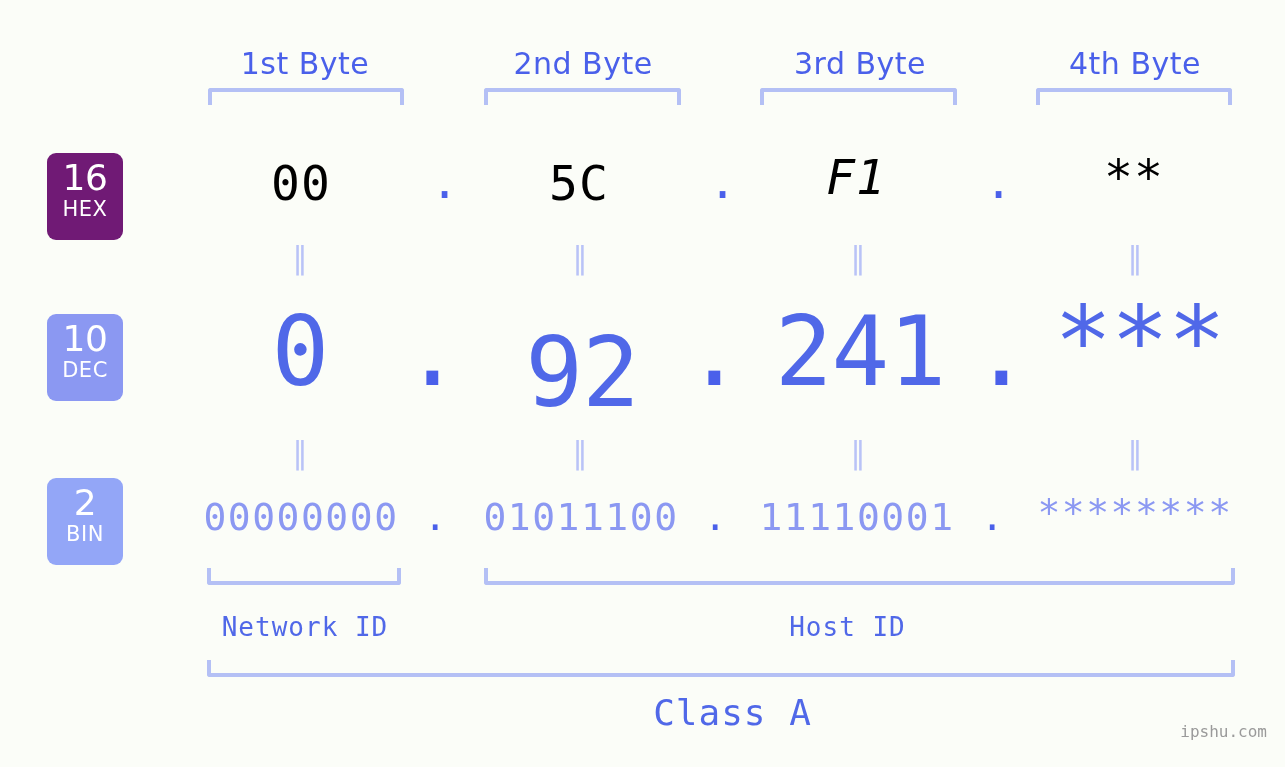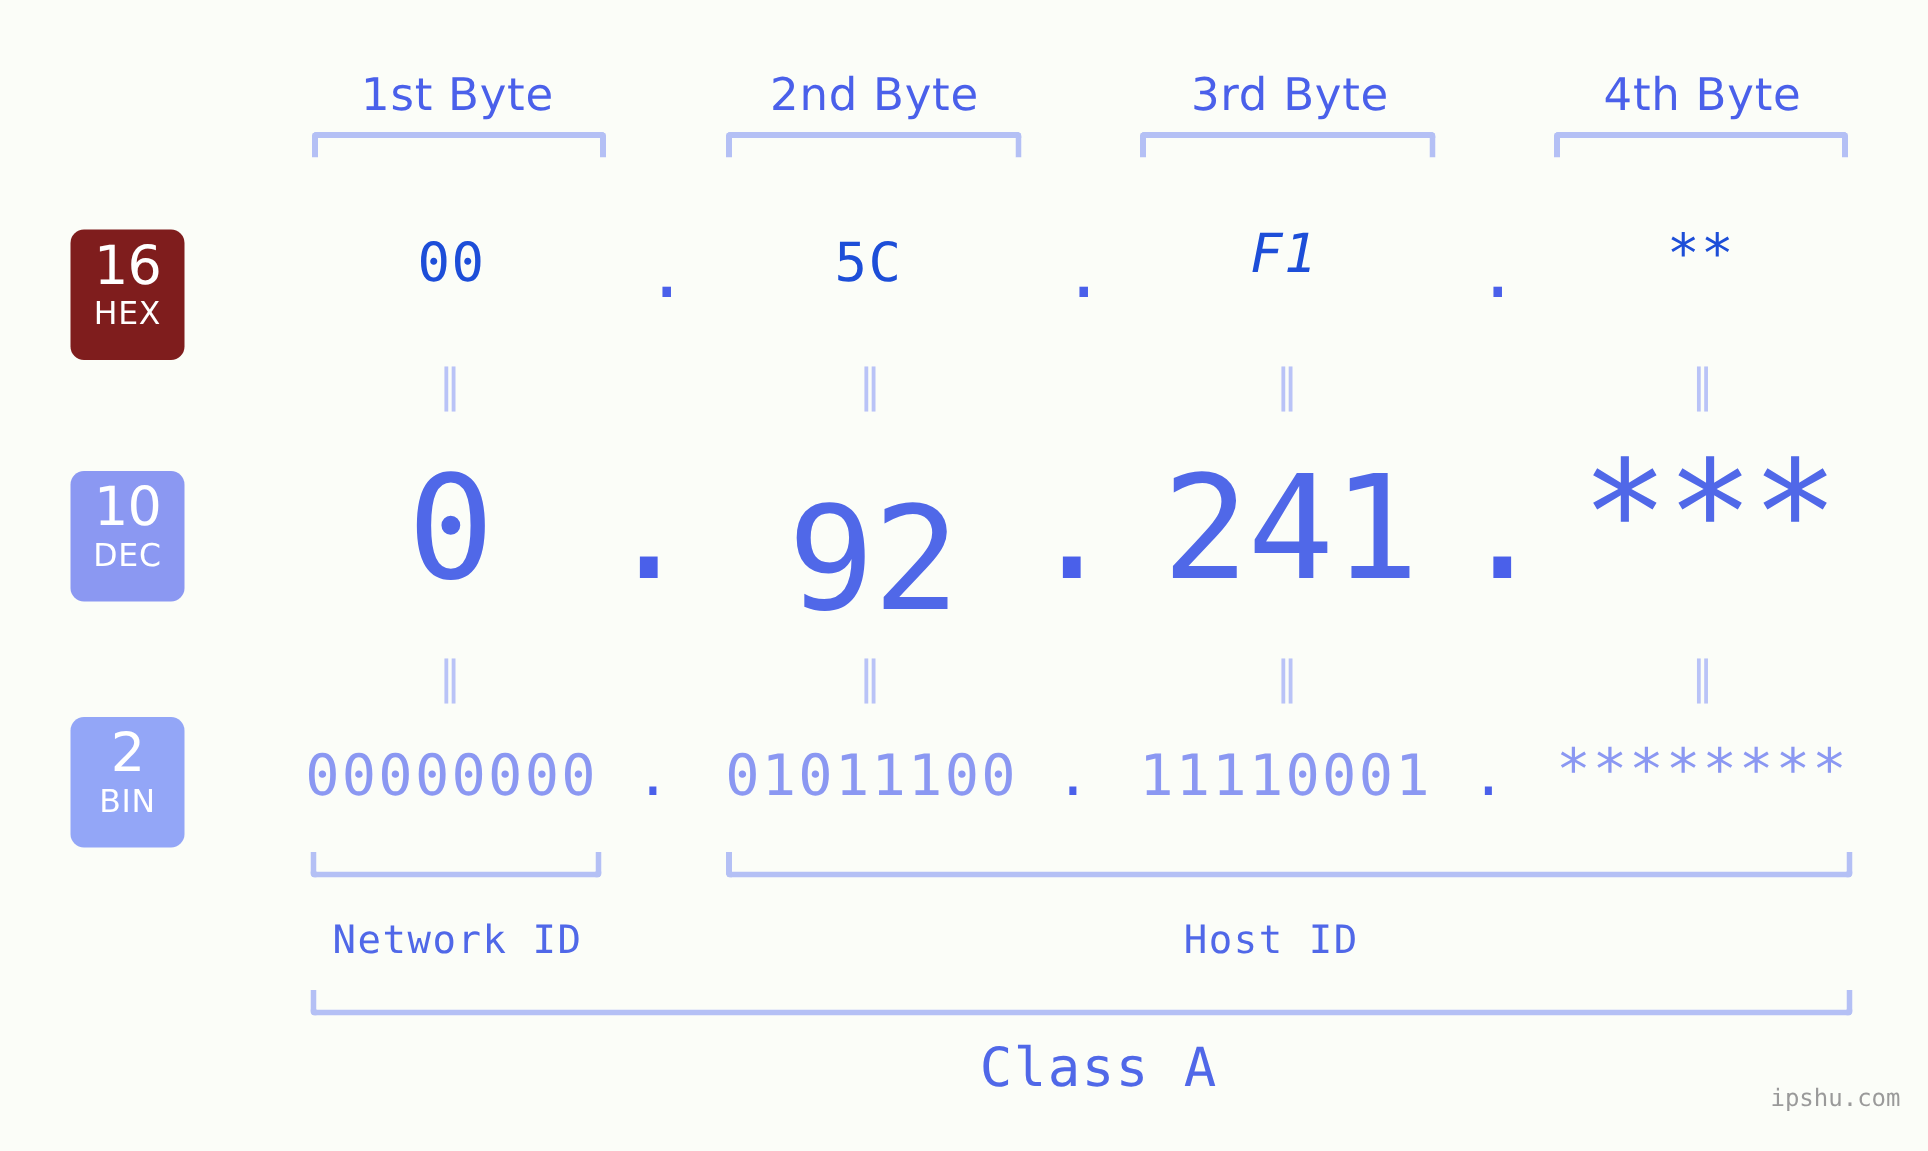--- a/index.html
+++ b/index.html
@@ -89,22 +89,22 @@
 
   
   .cell {
     position: absolute;
     text-align: center;
     white-space: nowrap;
   }
 
   .row-hex .cell {
     font-family: "DejaVu Sans Mono", monospace;
-    font-size: 36px;
-    color: #1d4ed8;
+    font-size: 48px;
+    color: #000000;
     letter-spacing: 1px;
   }
   .row-hex .dot {
     font-family: "DejaVu Sans Mono", monospace;
     font-size: 46px;
     color: #4a60ea;
   }
 
   .row-dec .cell {
     font-family: "DejaVu Sans Mono", monospace;
@@ -182,21 +182,21 @@
   <div class="byte-title" style="left:180px; width:250px;">1st Byte</div>
   <div class="byte-title" style="left:458px; width:250px;">2nd Byte</div>
   <div class="byte-title" style="left:735px; width:250px;">3rd Byte</div>
   <div class="byte-title" style="left:1010px; width:250px;">4th Byte</div>
 
   <div class="bracket-down" style="left:208px; top:88px; width:196px;"></div>
   <div class="bracket-down" style="left:484px; top:88px; width:197px;"></div>
   <div class="bracket-down" style="left:760px; top:88px; width:197px;"></div>
   <div class="bracket-down" style="left:1036px; top:88px; width:196px;"></div>
 
-  <div class="badge" style="top:153px; height:87px; background:#7f1d1d;">
+  <div class="badge" style="top:153px; height:87px; background:#701a75;">
     <span class="num">16</span>
     <span class="lbl">HEX</span>
   </div>
 
   <div class="badge" style="top:314px; height:87px; background:#8b98f2;">
     <span class="num">10</span>
     <span class="lbl">DEC</span>
   </div>
 
   <div class="badge" style="top:478px; height:87px; background:#93a6f7;">

